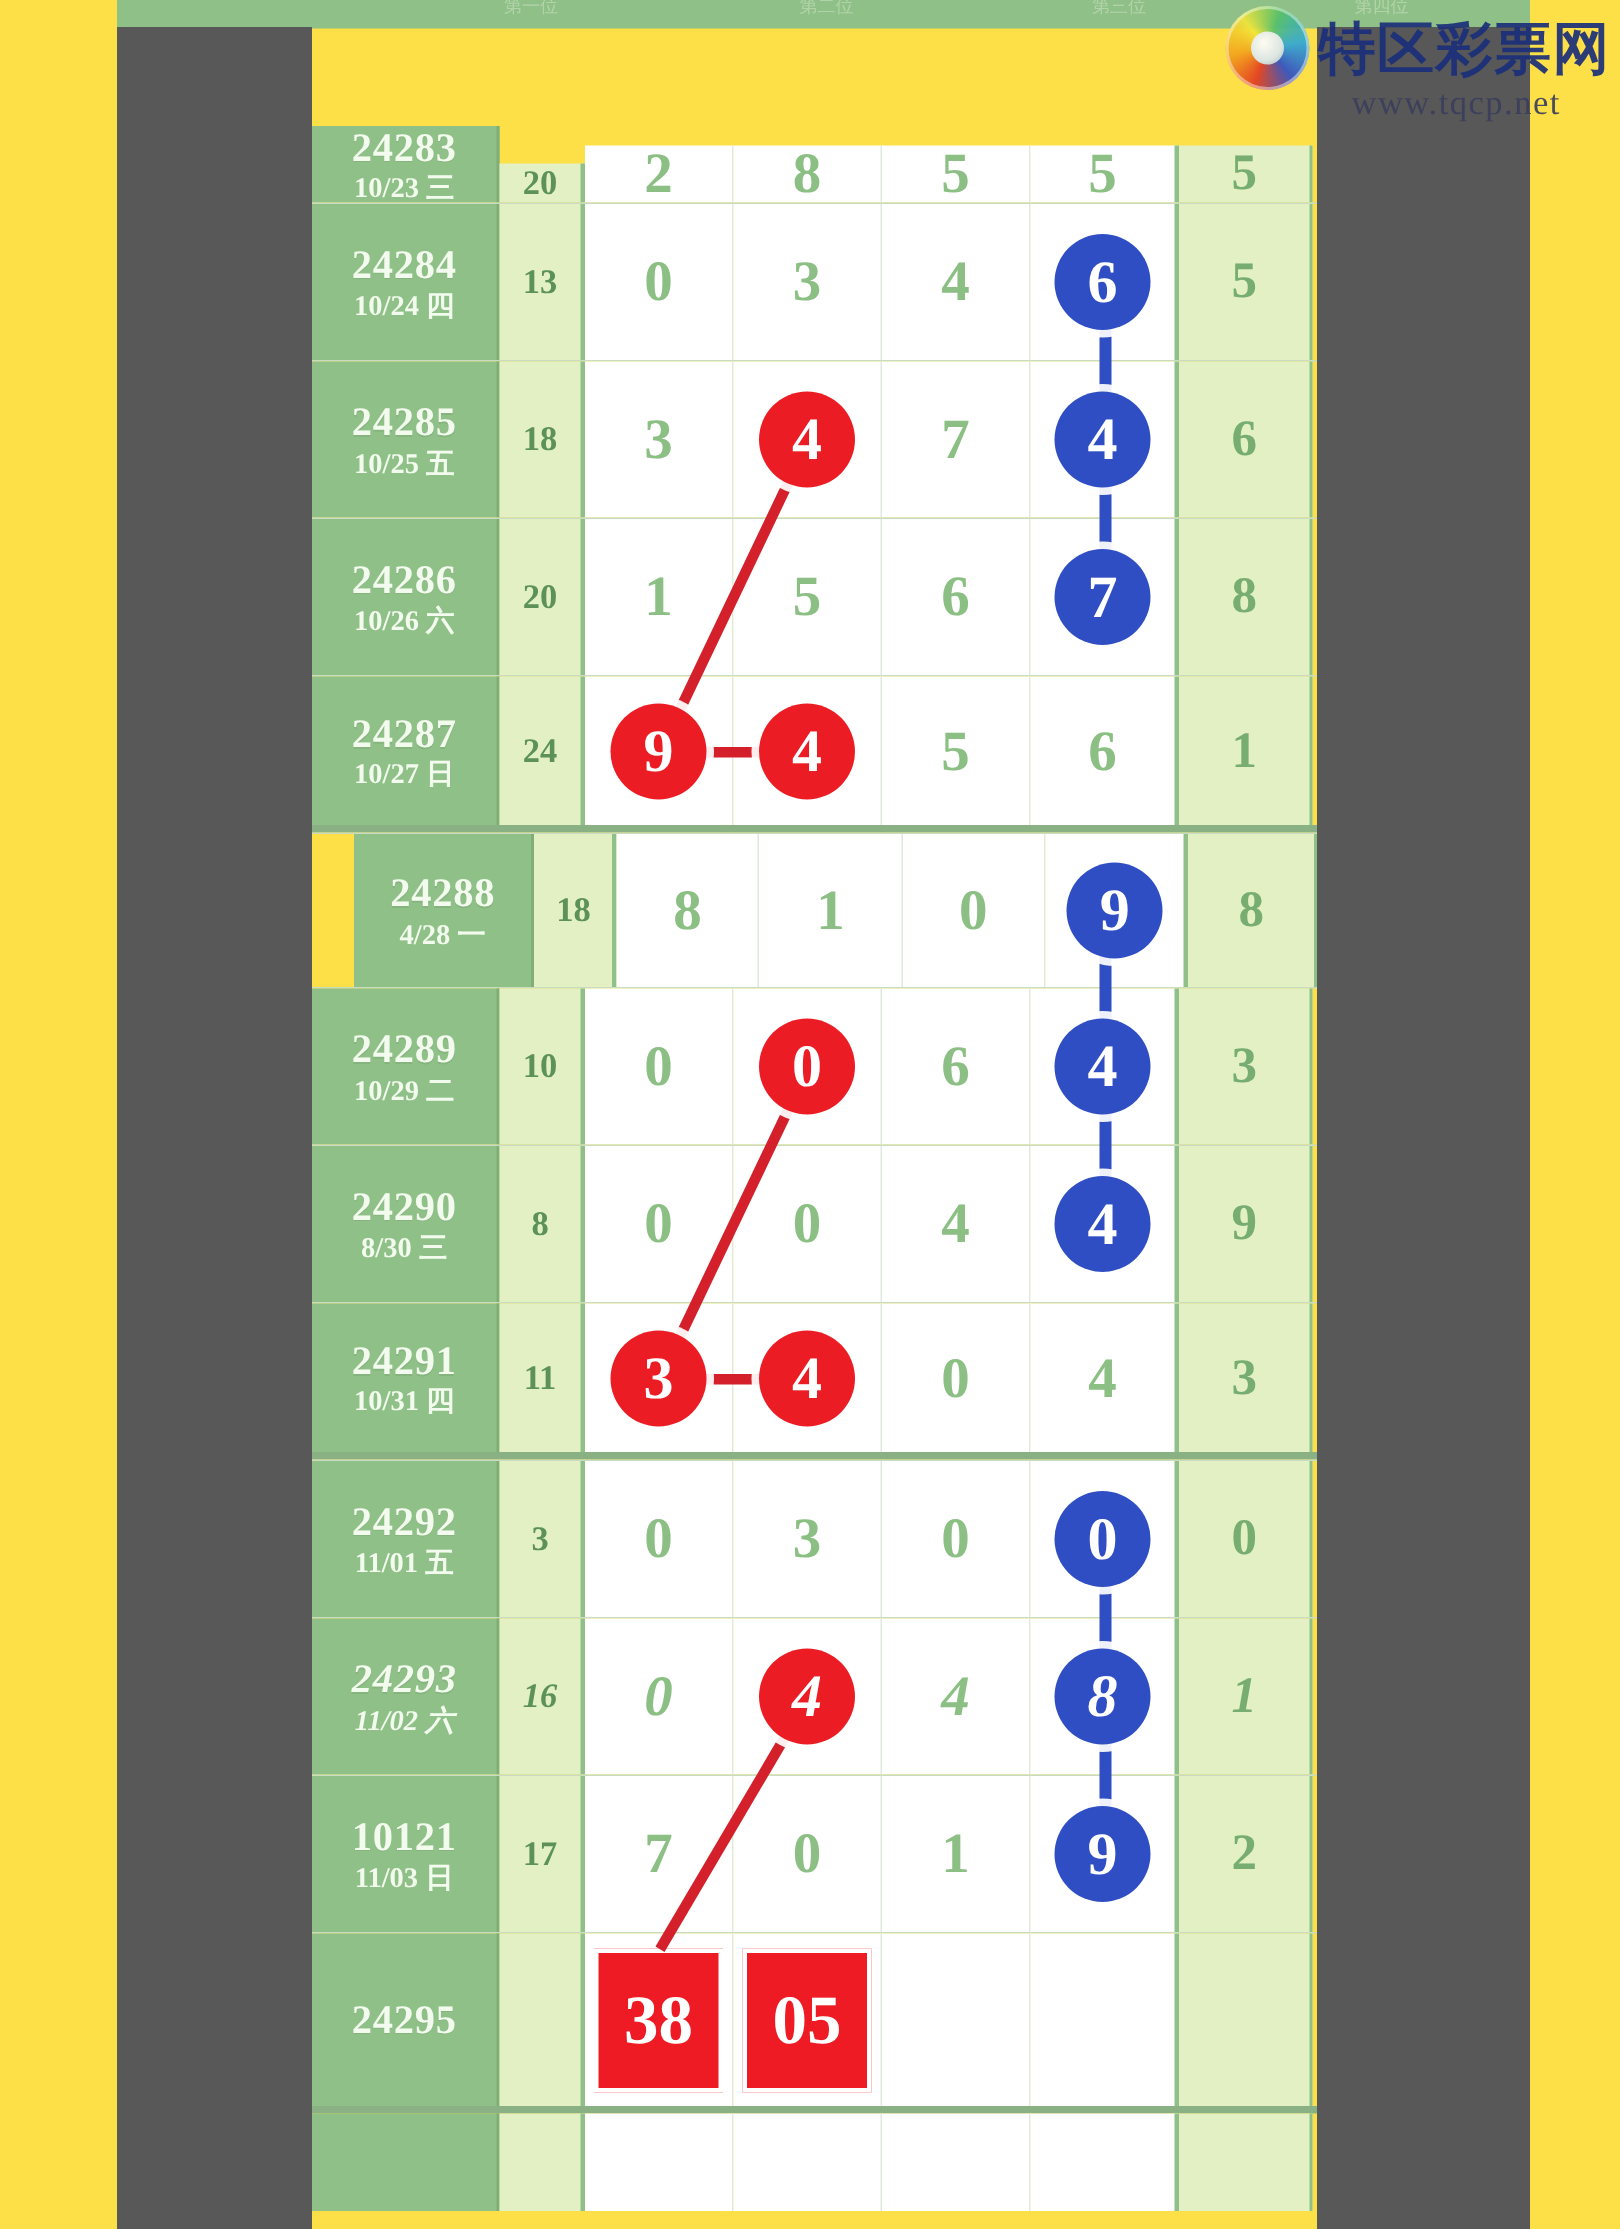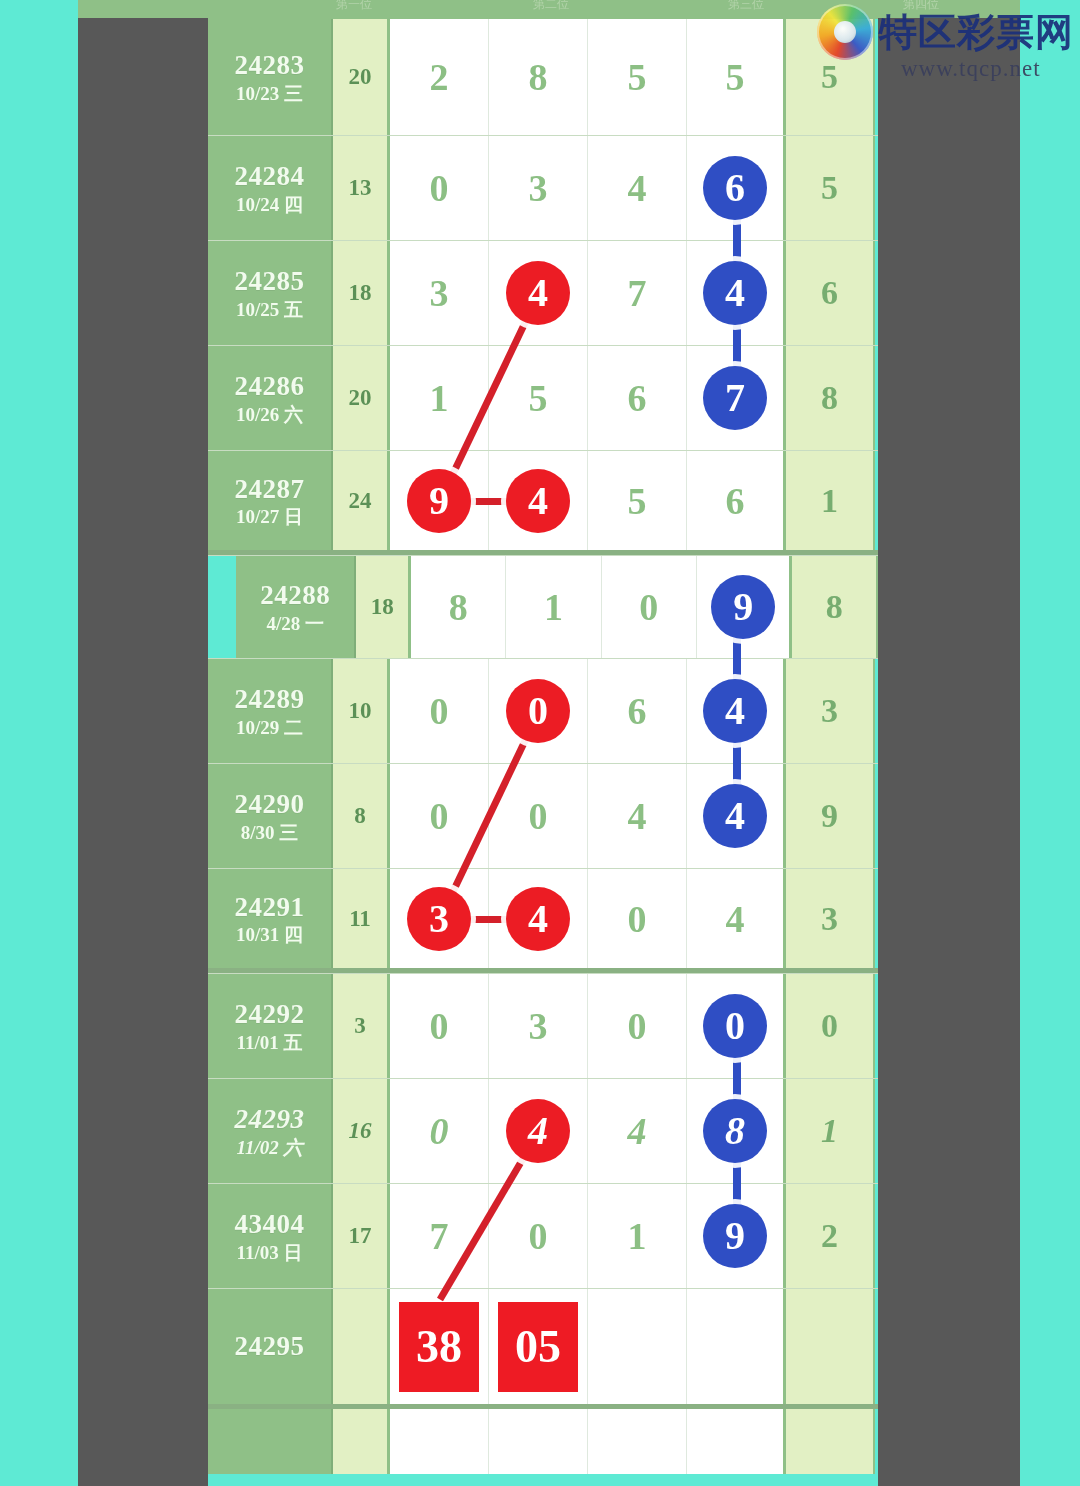--- a/index.html
+++ b/index.html
@@ -4,21 +4,21 @@
 <style>
   html,body{margin:0;padding:0;}
   body{
     width:1080px;height:1486px;
     background:#f2f4f2;
     font-family:"Liberation Serif", "DejaVu Serif", serif;
     overflow:hidden;
     position:relative;
   }
   
-  #page{position:absolute;left:0;top:0;width:1080px;height:1486px;background:#5eead4;overflow:hidden;}
+  #page{position:absolute;left:0;top:0;width:1080px;height:1486px;background:#fde047;overflow:hidden;}
   
   .gutter{position:absolute;top:18px;background:#585858;}
   #gutter-left{left:78px;width:130px;height:1468px;}
   #gutter-right{left:878px;width:142px;height:1468px;}
   
   #top-band{position:absolute;left:78px;top:0;width:942px;height:19px;background:#8fc087;}
   #top-band .hdr{position:absolute;top:-4px;font-size:12px;color:#cfe3c6;opacity:.55;}
   
   #table{position:absolute;left:208px;top:19px;width:670px;}
   .row{display:flex;position:relative;box-sizing:border-box;}
@@ -78,21 +78,21 @@
     <span class="hdr" style="left:258px">第一位</span>
     <span class="hdr" style="left:455px">第二位</span>
     <span class="hdr" style="left:650px">第三位</span>
     <span class="hdr" style="left:825px">第四位</span>
   </div>
 
   <div class="gutter" id="gutter-left"></div>
   <div class="gutter" id="gutter-right"></div>
 
   <div id="table" style="position: relative;">
-      <div class="row" style="height: 116px;">
+      <div class="row" style="height: 116px; align-items: flex-end;">
         <div class="c-issue">
           <div class="no">24283</div>
           <div class="dt">10/23 三</div>
         </div>
         <div class="c-sum">20</div>
         <div class="c-num">
           <div class="plain">2</div>
         </div>
         <div class="c-num">
           <div class="plain">8</div>
@@ -300,21 +300,21 @@
         <div class="c-num">
           <div class="plain">4</div>
         </div>
         <div class="c-num lastnum">
           <div class="ball blue">8</div>
         </div>
         <div class="c-tail">1</div>
       </div>
       <div class="row thintop" style="height: 105px;">
         <div class="c-issue">
-          <div class="no">43404</div>
+          <div class="no">10121</div>
           <div class="dt">11/03 日</div>
         </div>
         <div class="c-sum">17</div>
         <div class="c-num">
           <div class="plain">7</div>
         </div>
         <div class="c-num">
           <div class="plain">0</div>
         </div>
         <div class="c-num">

